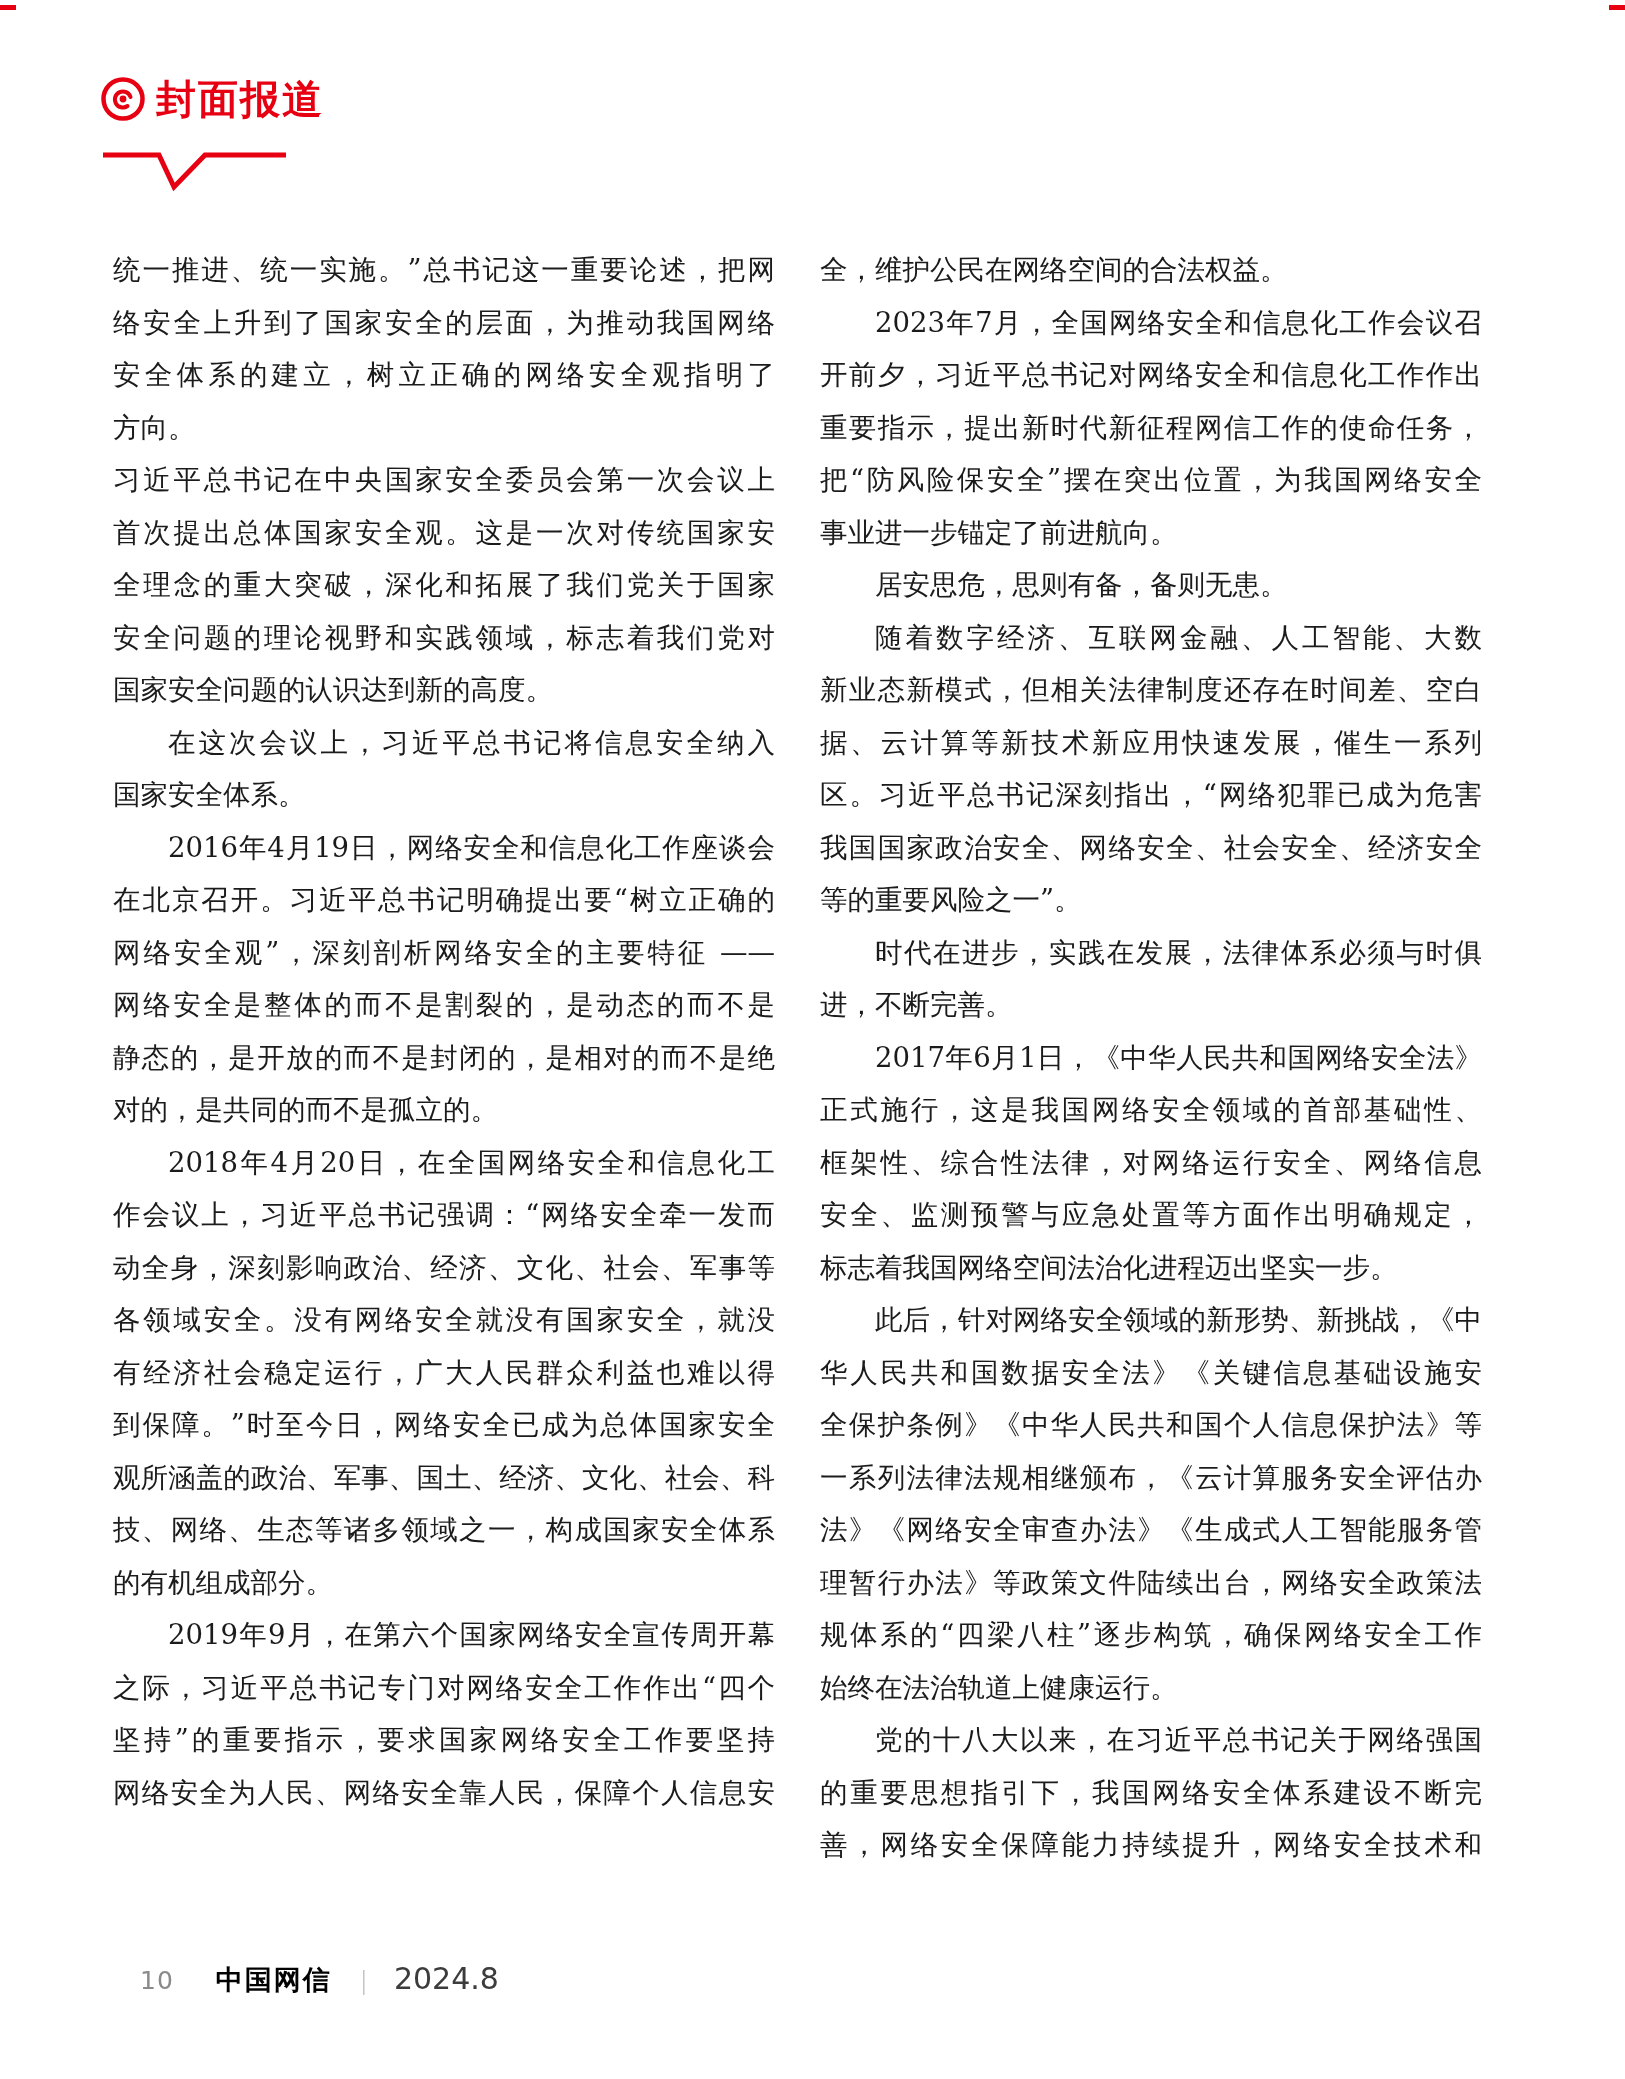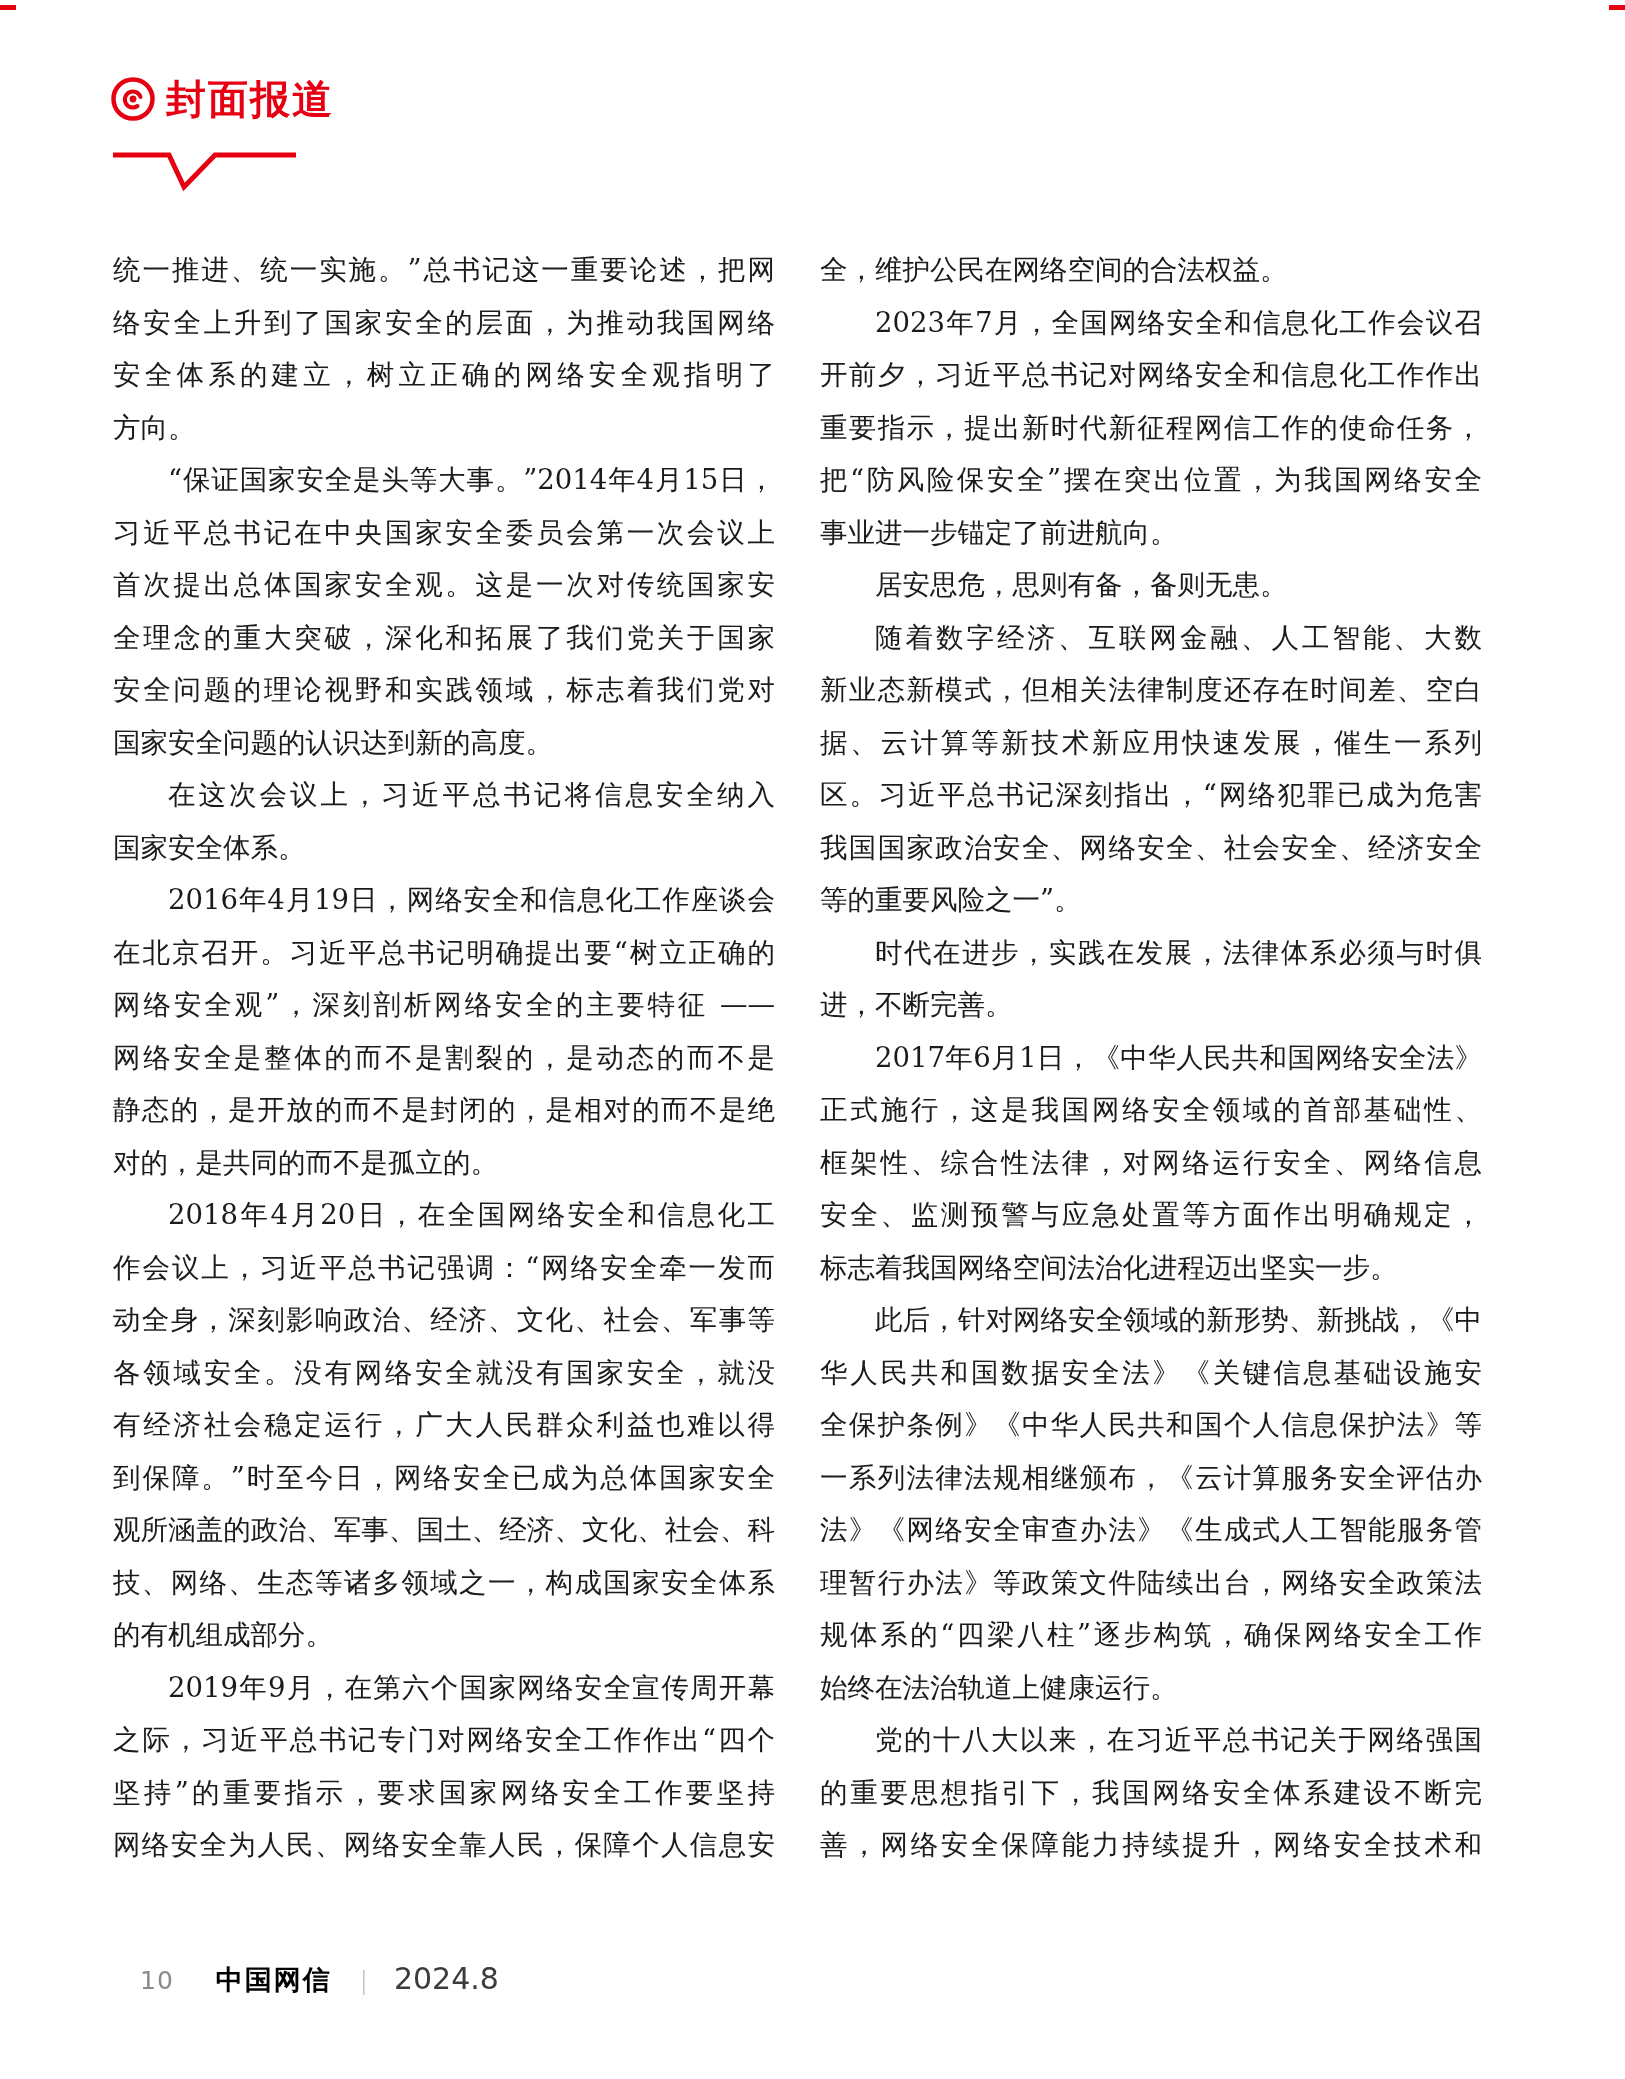--- a/index.html
+++ b/index.html
@@ -9,21 +9,21 @@
     background:#ffffff;
     overflow:hidden;
     font-family:"DejaVu Serif","Liberation Serif",serif;
   }
   
   .crop-mark{position:absolute;top:5px;height:5px;width:16px;background:#e60012;}
   .crop-mark.left{left:0;}
   .crop-mark.right{right:0;}
 
   
-  .header{position:absolute;left:110px;top:76px;width:260px;}
+  .header{position:absolute;left:100px;top:76px;width:260px;}
   .brand{display:flex;align-items:center;gap:10px;}
   .brand-icon{width:46px;height:46px;flex:0 0 auto;}
   .brand-text{
     font-family:"DejaVu Sans","Liberation Sans",sans-serif;
     font-weight:bold;
     font-size:40px;
     color:#e60012;
     letter-spacing:2px;
     white-space:nowrap;
     line-height:1;
@@ -79,21 +79,20 @@
       <polyline points="3,13 59,13 74,45 105,13 186,13" fill="none" stroke="#e60012" stroke-width="5" stroke-linejoin="miter" stroke-linecap="butt"></polyline>
     </svg>
   </div>
 
   <main>
     <div class="col left" id="col-left">
         <div class="tline">统一推进、统一实施。”总书记这一重要论述，把网</div>
         <div class="tline">络安全上升到了国家安全的层面，为推动我国网络</div>
         <div class="tline">安全体系的建立，树立正确的网络安全观指明了</div>
         <div class="tline end">方向。</div>
-        <div class="tline indent">“保证国家安全是头等大事。”2014年4月15日，</div>
         <div class="tline">习近平总书记在中央国家安全委员会第一次会议上</div>
         <div class="tline">首次提出总体国家安全观。这是一次对传统国家安</div>
         <div class="tline">全理念的重大突破，深化和拓展了我们党关于国家</div>
         <div class="tline">安全问题的理论视野和实践领域，标志着我们党对</div>
         <div class="tline end">国家安全问题的认识达到新的高度。</div>
         <div class="tline indent">在这次会议上，习近平总书记将信息安全纳入</div>
         <div class="tline end">国家安全体系。</div>
         <div class="tline indent">2016年4月19日，网络安全和信息化工作座谈会</div>
         <div class="tline">在北京召开。习近平总书记明确提出要“树立正确的</div>
         <div class="tline">网络安全观”，深刻剖析网络安全的主要特征 ——</div>

